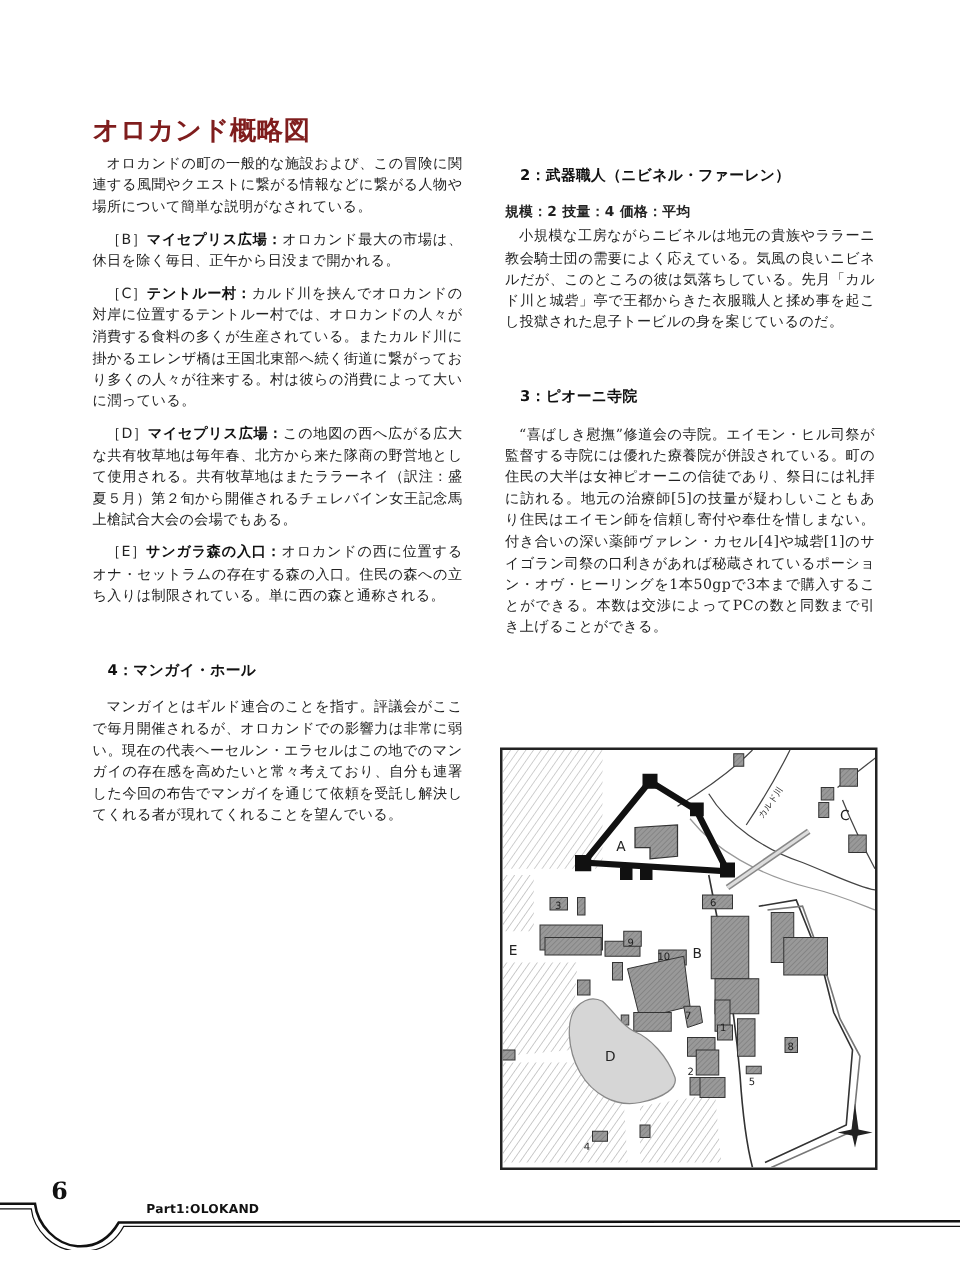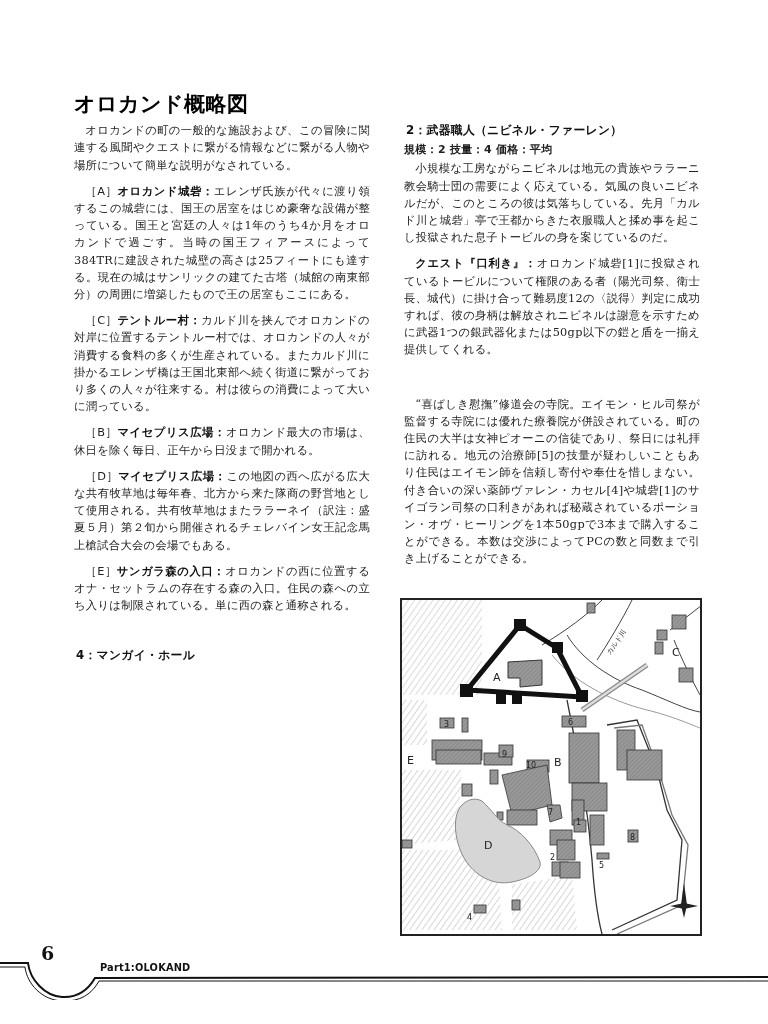--- a/index.html
+++ b/index.html
@@ -1,72 +1,68 @@
 <!DOCTYPE html>
 <html><head>
 <meta charset="utf-8">
 <style>
   html, body { margin:0; padding:0; }
   body { width:768px; height:1024px; background:#ffffff; position:relative; overflow:hidden;
          font-family:"DejaVu Serif", serif; color:#222; }
   .col { position:absolute; font-size:11.3px; line-height:17.2px; letter-spacing:0.3px; }
   .col-left { left:74px; top:96px; width:296px; }
   .col-right { left:404px; top:98px; width:296px; }
-  .title { font-family:"DejaVu Sans", sans-serif; font-weight:bold; font-size:21px; margin:0 0 9px 0; color:#000000; letter-spacing:0.5px; }
+  .title { font-family:"DejaVu Sans", sans-serif; font-weight:bold; font-size:21px; margin:0 0 9px 0; color:#7f1d1d; letter-spacing:0.5px; }
   p { margin:0 0 9px 0; text-align:justify; }
   p.indent { text-indent:1em; }
   .entry-label { font-family:"DejaVu Sans", sans-serif; font-weight:bold; color:#111; }
   .bracket { font-family:"DejaVu Sans", sans-serif; font-weight:normal; }
-  h3 { font-family:"DejaVu Sans", sans-serif; font-weight:bold; font-size:11.8px; margin:2px; color:#111; }
+  h3 { font-family:"DejaVu Sans", sans-serif; font-weight:bold; font-size:11.8px; margin:12px; color:#111; }
   .gap-l { height:22px; }
   .stats { font-weight:bold; font-family:"DejaVu Sans", sans-serif; font-size:11px; margin:0 0 2px 0; }
   .map { position:absolute; left:400px; top:598px; width:298px; height:334px; border:2px solid #222; background:#fff; overflow:hidden; }
   .map svg { width:100%; height:100%; display:block; }
   .footer { position:absolute; left:0; top:940px; width:768px; height:60px; }
   .page-num { position:absolute; left:41px; top:942px; font-family:"DejaVu Serif", serif; font-weight:bold; font-size:19px; color:#111; }
-  .part { position:absolute; left:100px; top:962px; font-family:"DejaVu Sans", sans-serif; font-size:9.8px; font-weight:bold; color:#111; letter-spacing:0.2px; }
+  .part { position:absolute; left:117px; top:962px; font-family:"DejaVu Sans", sans-serif; font-size:9.8px; font-weight:bold; color:#111; letter-spacing:0.2px; }
 </style>
 </head>
 <body>
 
 <div class="col col-left">
   <div class="title">オロカンド概略図</div>
   <p class="indent">オロカンドの町の一般的な施設および、この冒険に関連する風聞やクエストに繋がる情報などに繋がる人物や場所について簡単な説明がなされている。</p>
 
   <p class="indent">
-    <span class="bracket">［A］</span><span class="entry-label">オロカンド城砦：</span><span>エレンザ氏族が代々に渡り領するこの城砦には、国王の居室をはじめ豪奢な設備が整っている。国王と宮廷の人々は1年のうち4か月をオロカンドで過ごす。当時の国王フィアースによって384TRに建設された城壁の高さは25フィートにも達する。現在の城はサンリックの建てた古塔（城館の南東部分）の周囲に増築したもので王の居室もここにある。</span>
+    <span class="bracket">［B］</span><span class="entry-label">マイセプリス広場：</span><span>オロカンド最大の市場は、休日を除く毎日、正午から日没まで開かれる。</span>
   </p>
   <p class="indent">
     <span class="bracket">［C］</span><span class="entry-label">テントルー村：</span><span>カルド川を挟んでオロカンドの対岸に位置するテントルー村では、オロカンドの人々が消費する食料の多くが生産されている。またカルド川に掛かるエレンザ橋は王国北東部へ続く街道に繋がっており多くの人々が往来する。村は彼らの消費によって大いに潤っている。</span>
-  </p>
-  <p class="indent">
-    <span class="bracket">［B］</span><span class="entry-label">マイセプリス広場：</span><span>オロカンド最大の市場は、休日を除く毎日、正午から日没まで開かれる。</span>
   </p>
   <p class="indent">
     <span class="bracket">［D］</span><span class="entry-label">マイセプリス広場：</span><span>この地図の西へ広がる広大な共有牧草地は毎年春、北方から来た隊商の野営地として使用される。共有牧草地はまたララーネイ（訳注：盛夏５月）第２旬から開催されるチェレバイン女王記念馬上槍試合大会の会場でもある。</span>
   </p>
   <p class="indent">
     <span class="bracket">［E］</span><span class="entry-label">サンガラ森の入口：</span><span>オロカンドの西に位置するオナ・セットラムの存在する森の入口。住民の森への立ち入りは制限されている。単に西の森と通称される。</span>
   </p>
 
   <div class="gap-l"></div>
   <h3>4：マンガイ・ホール</h3>
+  <p class="indent" style="margin-top:6px">マンガイとはギルド連合のことを指す。評議会がここで毎月開催されるが、オロカンドでの影響力は非常に弱い。現在の代表ヘーセルン・エラセルはこの地でのマンガイの存在感を高めたいと常々考えており、自分も連署した今回の布告でマンガイを通じて依頼を受託し解決してくれる者が現れてくれることを望んでいる。</p>
 </div>
 
 <div class="col col-right">
 
   <div class="gap-l"></div>
   <h3>2：武器職人（ニビネル・ファーレン）</h3>
   <div class="stats">規模：2  技量：4  価格：平均</div>
   <p class="indent">小規模な工房ながらニビネルは地元の貴族やララーニ教会騎士団の需要によく応えている。気風の良いニビネルだが、このところの彼は気落ちしている。先月「カルド川と城砦」亭で王都からきた衣服職人と揉め事を起こし投獄された息子トービルの身を案じているのだ。</p>
-  <p class="indent">
-    <span class="entry-label">クエスト『口利き』：</span><span>オロカンド城砦[1]に投獄されているトービルについて権限のある者（陽光司祭、衛士長、城代）に掛け合って難易度12の〈説得〉判定に成功すれば、彼の身柄は解放されニビネルは謝意を示すために武器1つの銀武器化または50gp以下の鎧と盾を一揃え提供してくれる。</span>
-  </p>
 
   <div class="gap-l"></div>
+  <h3>3：ピオーニ寺院</h3>
   <p class="indent" style="margin-top:6px">“喜ばしき慰撫”修道会の寺院。エイモン・ヒル司祭が監督する寺院には優れた療養院が併設されている。町の住民の大半は女神ピオーニの信徒であり、祭日には礼拝に訪れる。地元の治療師[5]の技量が疑わしいこともあり住民はエイモン師を信頼し寄付や奉仕を惜しまない。付き合いの深い薬師ヴァレン・カセル[4]や城砦[1]のサイゴラン司祭の口利きがあれば秘蔵されているポーション・オヴ・ヒーリングを1本50gpで3本まで購入することができる。本数は交渉によってPCの数と同数まで引き上げることができる。</p>
 </div>
 
 <div class="map">
   <svg viewBox="0 0 298 334" xmlns="http://www.w3.org/2000/svg">
     <defs>
       <pattern id="hatch" patternUnits="userSpaceOnUse" width="5" height="5" patternTransform="rotate(35)">
         <line x1="0" y1="0" x2="0" y2="5" stroke="#bbb" stroke-width="1.2"></line>
       </pattern>
       <pattern id="bhatch" patternUnits="userSpaceOnUse" width="3" height="3" patternTransform="rotate(45)">

